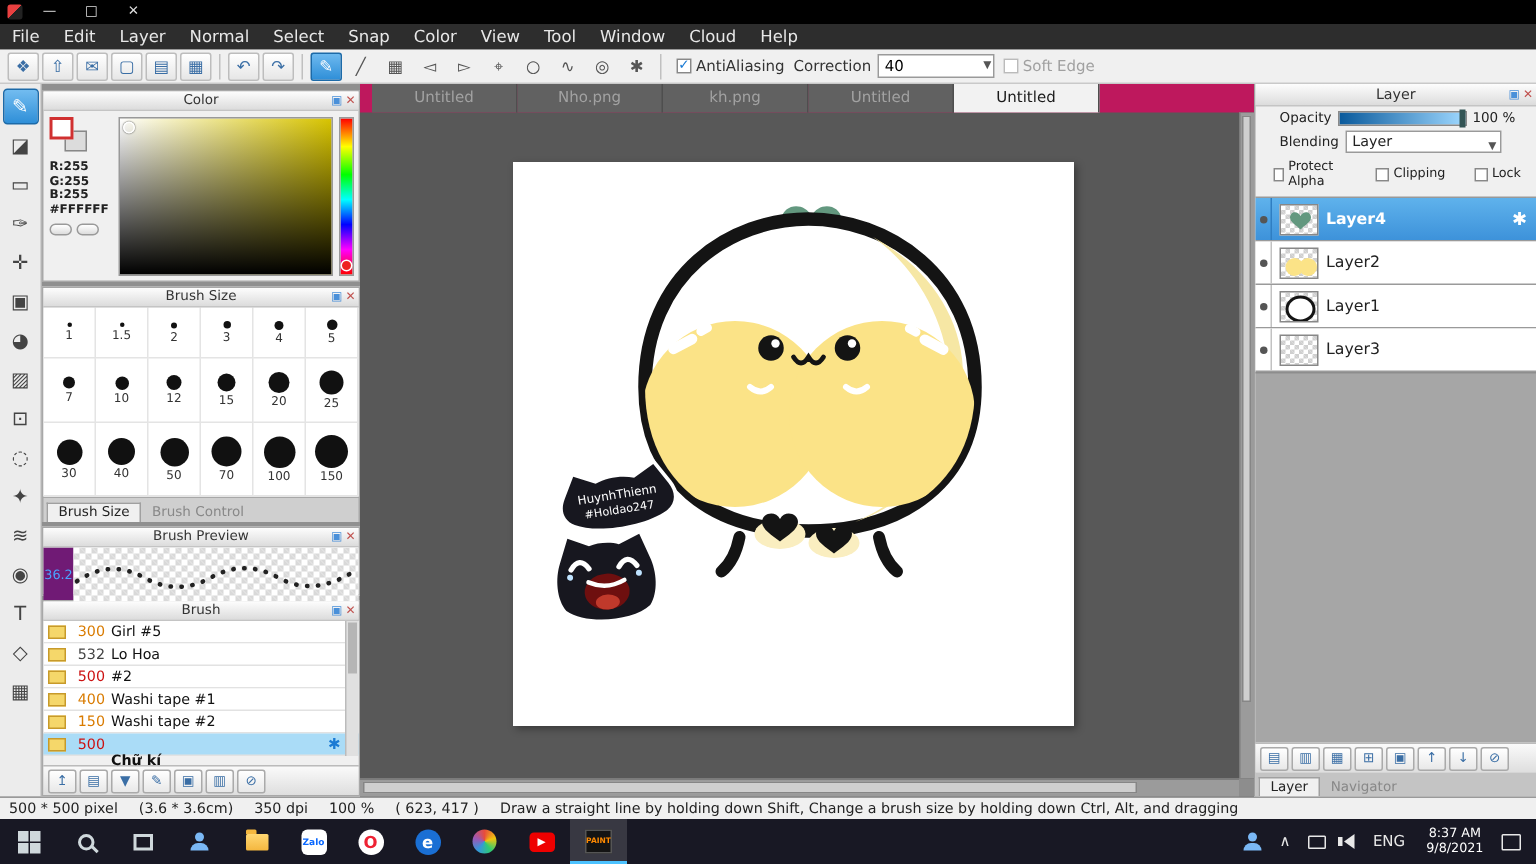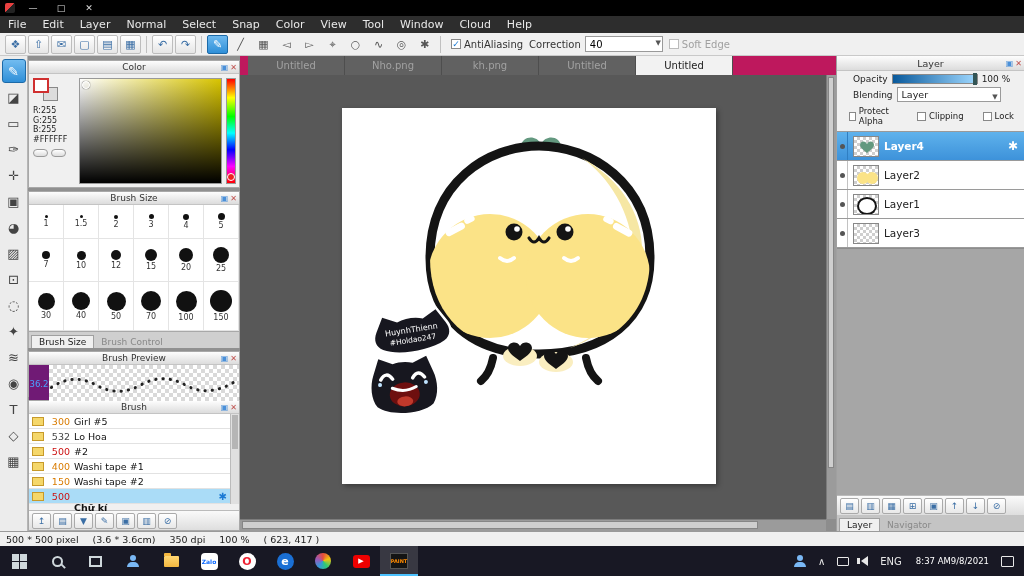--- a/index.html
+++ b/index.html
@@ -46,21 +46,21 @@
   .hico .cl::before { content:"✕"; font-size:8px; color:#c0504d; }
   .gap { height:3px; flex:0 0 auto; }
 
   
   .cpanel { height:128px; }
   .cbody { flex:1; display:flex; padding:4px 3px 3px 4px; gap:4px; }
   .cleft { width:42px; display:flex; flex-direction:column; font-size:8px; color:#222; }
   .swatches { position:relative; width:30px; height:26px; margin-bottom:2px; }
   .sw-bg { position:absolute; left:10px; top:9px; width:15px; height:14px; background:#dcdcdc; border:1px solid #888; }
   .sw-fg { position:absolute; left:0; top:0; width:16px; height:15px; background:#fff; border:2px solid #d03030; }
-  .rgb div { line-height:9.5px; }
+  .rgb div { line-height:9.5px;font-weight:bold; }
   .cl-btns { display:flex; gap:3px; margin-top:5px; }
   .cl-btns i { width:15px; height:8px; border:1px solid #9a9a9a; border-radius:4px; background:linear-gradient(#fff,#ddd); }
   .gradbox { position:relative; flex:1; border:1px solid #999; background:linear-gradient(to bottom, rgba(0,0,0,0), #000 100%), linear-gradient(to right,#fff,#d8c400); }
   .gradbox .pick { position:absolute; left:2px; top:2px; width:8px; height:8px; border:1.5px solid #fff; border-radius:50%; box-shadow:0 0 1px #000; }
   .huebar { position:relative; width:10px; border:1px solid #999; background:linear-gradient(to bottom,#f00,#ff0 18%,#0f0 36%,#0ff 52%,#00f 68%,#f0f 84%,#f00); }
   .huebar .hpick { position:absolute; left:0; bottom:2px; width:8px; height:8px; border:1.5px solid #fff; border-radius:50%; background:#e22; }
 
   
   .bspanel { height:141px; }
   .bsgrid { flex:1; display:grid; grid-template-columns:repeat(6,1fr); background:#fff; }
@@ -152,21 +152,21 @@
   .operaico { width:17px; height:17px; border-radius:50%; background:#fff; color:#e23; font-weight:bold; font-size:11px; display:flex; align-items:center; justify-content:center; }
   .edgeico { width:17px; height:17px; border-radius:50%; background:#1a6fd4; color:#fff; font-weight:bold; font-size:11px; display:flex; align-items:center; justify-content:center; }
   .photosico { width:16px; height:16px; border-radius:50%; background:conic-gradient(#e74c3c,#f1c40f,#2ecc71,#3498db,#9b59b6,#e74c3c); }
   .ytico { width:17px; height:13px; background:#e00; border-radius:3px; color:#fff; font-size:7px; display:flex; align-items:center; justify-content:center; }
   .paintico { width:18px; height:16px; background:#141414; border:1px solid #555; color:#ff8a00; font-size:5px; font-weight:bold; display:flex; align-items:center; justify-content:center; }
   .tb-right { margin-left:auto; display:flex; align-items:center; }
   .trayitem { padding:0 6px; font-size:10px; color:#e8e8e8; display:flex; align-items:center; justify-content:center; height:100%; }
   .netico { width:12px; height:9px; border:1.5px solid #e8e8e8; border-radius:1px; }
   .spkico { width:0; height:0; border:5px solid transparent; border-right:7px solid #e8e8e8; border-left:none; position:relative; }
   .spkico::before { content:""; position:absolute; left:-4px; top:-3px; width:3px; height:6px; background:#e8e8e8; }
-  .clock { display:flex; flex-direction:row; align-items:center; justify-content:center; font-size:8.5px; line-height:10px; padding:0 8px; }
+  .clock { display:flex; flex-direction:column; align-items:center; justify-content:center; font-size:8.5px; line-height:10px; padding:0 8px; }
   .notifico { width:13px; height:11px; border:1.5px solid #e8e8e8; border-radius:1px; margin:0 10px 0 4px; }
 </style>
 </head>
 <body>
 
 <div id="app">
 
   <div class="tbar">
     <span class="appico"></span>
     <span class="wbtn">—</span>
@@ -621,20 +621,21 @@
       </div>
     </div>
   </div>
 
   <div class="sbar">
     <span>500 * 500 pixel</span>
     <span>(3.6 * 3.6cm)</span>
     <span>350 dpi</span>
     <span>100 %</span>
     <span>( 623, 417 )</span>
+    <span>Draw a straight line by holding down Shift, Change a brush size by holding down Ctrl, Alt, and dragging</span>
   </div>
 
   <div class="wtb">
     <div class="tb-left">
       <div class="tbitem">
           <span class="winlogo">
             <i></i>
             <i></i>
             <i></i>
             <i></i>

